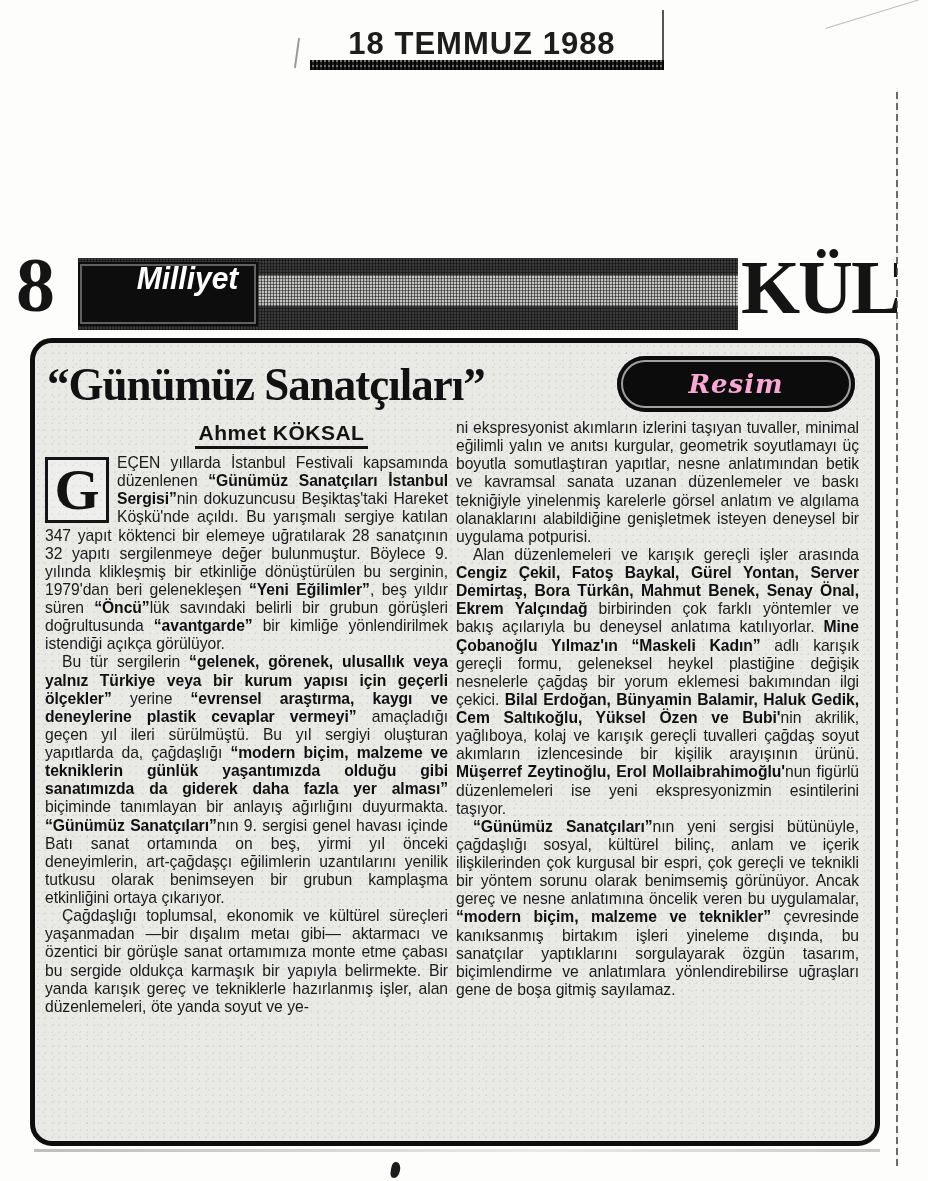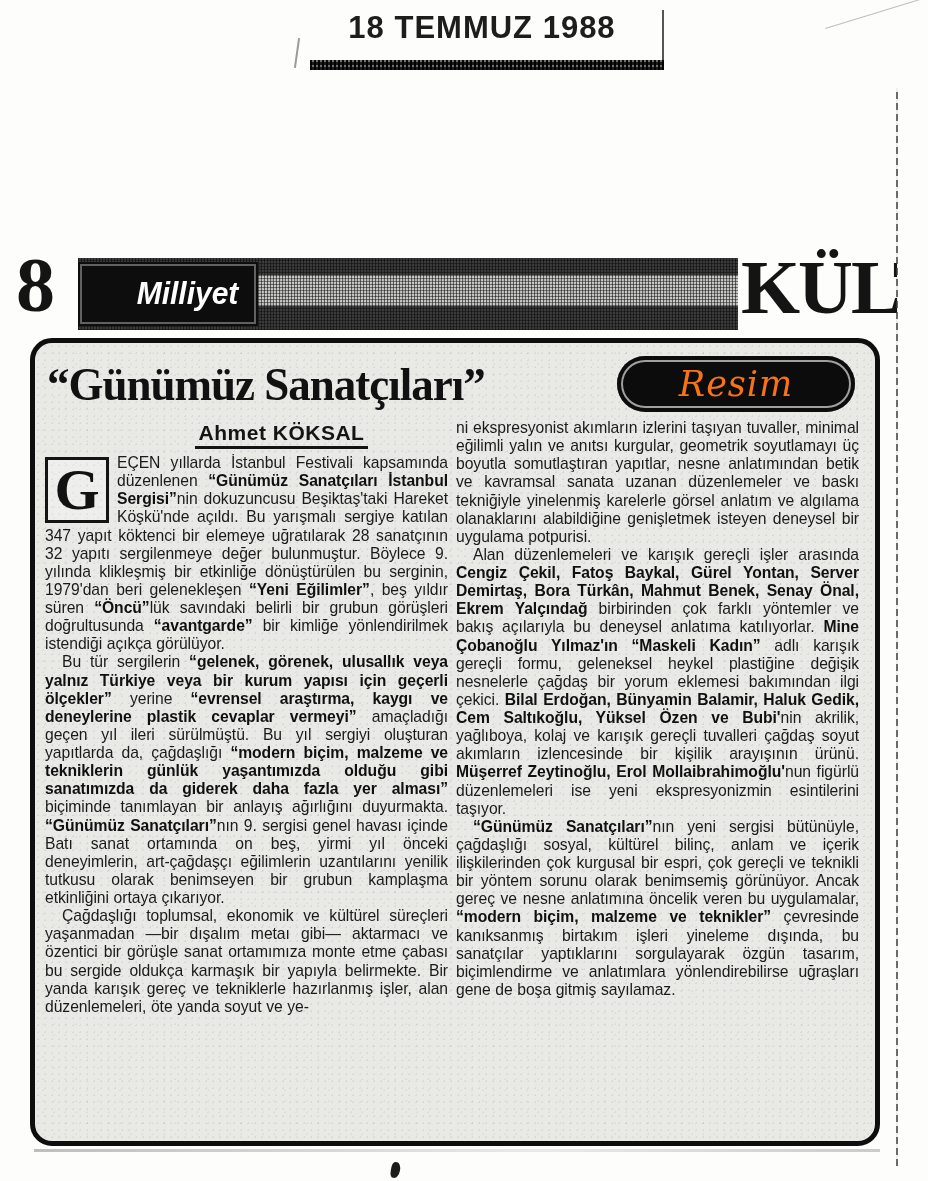--- a/index.html
+++ b/index.html
@@ -18,21 +18,21 @@
     position:absolute; left:302px; top:10px; width:362px; height:60px;
     display:flex; align-items:flex-end; justify-content:center;
     border-right:2px solid #555;
   }
   .date-box .tick {
     position:absolute; left:-6px; top:28px; width:2px; height:30px;
     background:#9a9a9a; transform:rotate(8deg);
   }
   .date-text {
     font-size:31px; font-weight:700; letter-spacing:1px; color:#1d1d1d;
-    padding-bottom:24px; white-space:nowrap;
+    padding-bottom:8px; white-space:nowrap;
   }
   .date-hatch {
     position:absolute; left:8px; right:-2px; bottom:0; height:10px;
     background:
       repeating-linear-gradient(90deg, #111 0 2px, #cfcfcf 2px 4px),
       repeating-linear-gradient(0deg, #222 0 3px, #888 3px 5px);
     background-blend-mode:multiply;
   }
   .crease {
     position:absolute; left:520px; top:-4px; width:150px; height:1px;
@@ -54,21 +54,21 @@
   .band-hatch {
     position:absolute; inset:0;
     background:
       repeating-linear-gradient(90deg, rgba(10,10,10,.55) 0 1px, transparent 1px 3px),
       repeating-linear-gradient(0deg, rgba(10,10,10,.45) 0 1px, transparent 1px 3px);
   }
   .masthead {
     position:absolute; left:0; top:4px; width:180px; height:64px;
     background:#0d0d0d;
     box-shadow: inset 0 0 0 2px #0d0d0d, inset 0 0 0 4px rgba(255,255,255,.35);
-    display:flex; align-items:center; justify-content:center;padding-left:39px;
+    display:flex; align-items:flex-start; justify-content:center;padding-left:39px;
   }
   .masthead span {
     color:#fff; font-weight:700; font-style:italic; font-size:30px;
     letter-spacing:0px; transform:scaleY(1.05);
   }
   .section-title {
     position:absolute; left:741px; top:244px; width:156px; height:90px;
     overflow:hidden; font-family:"Liberation Serif", serif;
     font-size:76px; font-weight:700; letter-spacing:-2px; color:#141414;
     line-height:86px; white-space:nowrap;
@@ -99,22 +99,22 @@
   .headline {
     font-family:"Liberation Serif", serif; font-size:45px; font-weight:700;
     letter-spacing:-1px; color:#111; white-space:nowrap; transform:scaleY(1.04);
   }
   .badge {
     width:238px; height:56px; background:#0c0c0c; border-radius:30px;
     box-shadow: inset 0 0 0 4px #0c0c0c, inset 0 0 0 6px rgba(240,240,240,.65);
     display:flex; align-items:center; justify-content:center; flex:none;
   }
   .badge span {
-    font-family:"DejaVu Serif", serif; font-style:italic; font-weight:400;
-    color:#f97316; font-size:35px; letter-spacing:1px;
+    font-family:"DejaVu Serif", serif; font-style:italic; font-weight:700;
+    color:#f9a8d4; font-size:26px; letter-spacing:1px;
   }
 
   .columns { display:flex; gap:8px; padding:2px 2px 0 4px;justify-content:flex-end; }
   .col { flex:1; min-width:0; }
 
   .byline-wrap { text-align:center; margin:2px 0 5px 70px; }
   .byline {
     display:inline-block; font-size:21px; font-weight:700; color:#141414;
     border-bottom:3px solid #141414; padding:0 4px 1px 4px; letter-spacing:.5px;
   }

